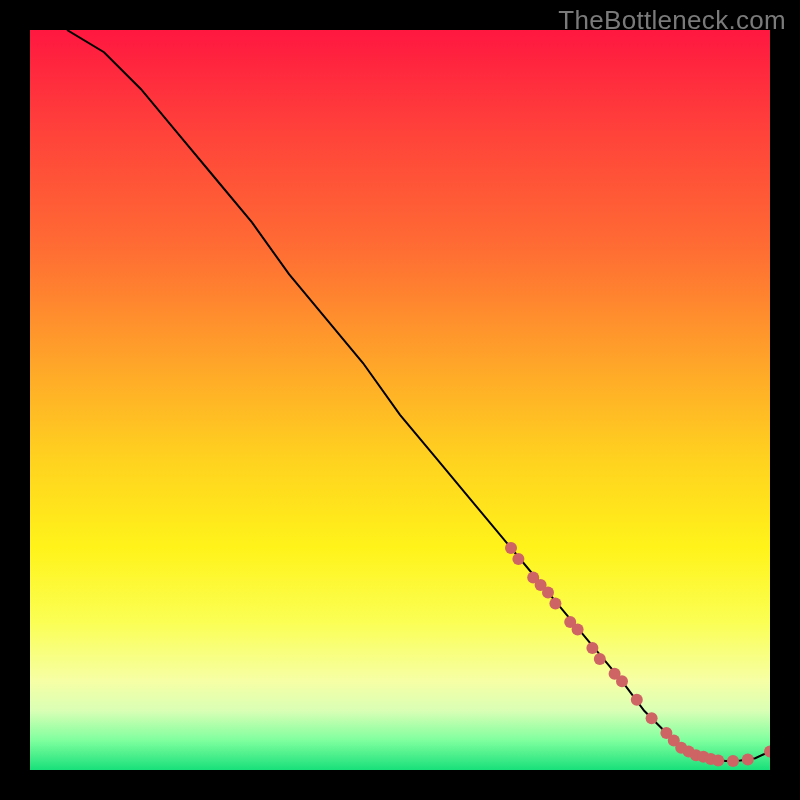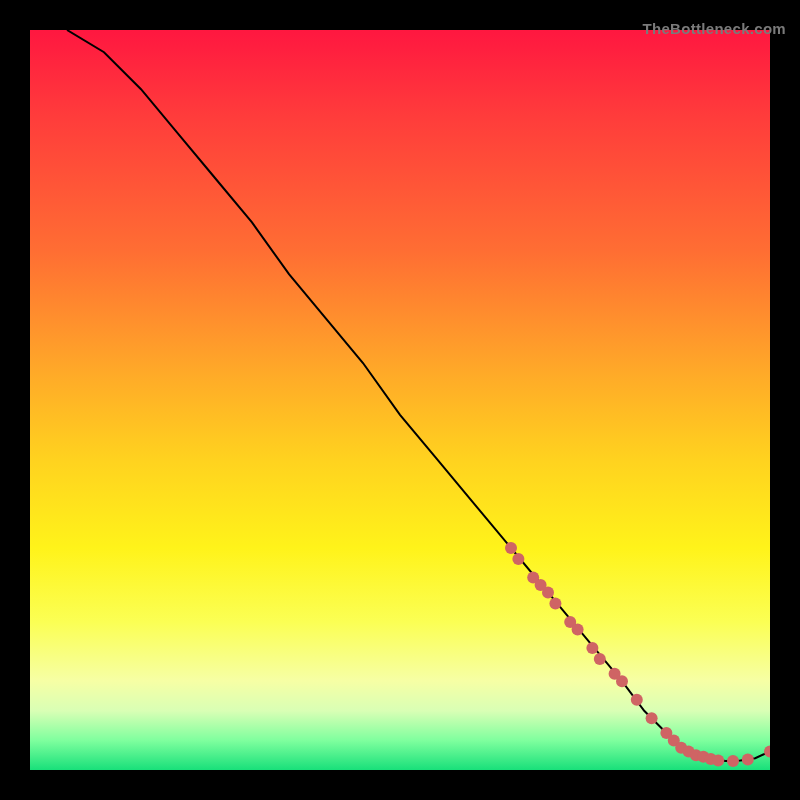--- a/index.html
+++ b/index.html
@@ -12,25 +12,25 @@
     overflow: hidden;
   }
   .frame {
     position: relative;
     width: 800px;
     height: 800px;
     background: #000;
   }
   .watermark {
     position: absolute;
-    top: 20px;
+    top: 5px;
     right: 14px;
     color: #7a7a7a;
-    font-size: 15px;
-    font-weight: 700;
+    font-size: 26px;
+    font-weight: 400;
     letter-spacing: 0.3px;
     z-index: 30;
   }
   .plot {
     position: absolute;
     left: 30px;
     top: 30px;
     width: 740px;
     height: 740px;
     

